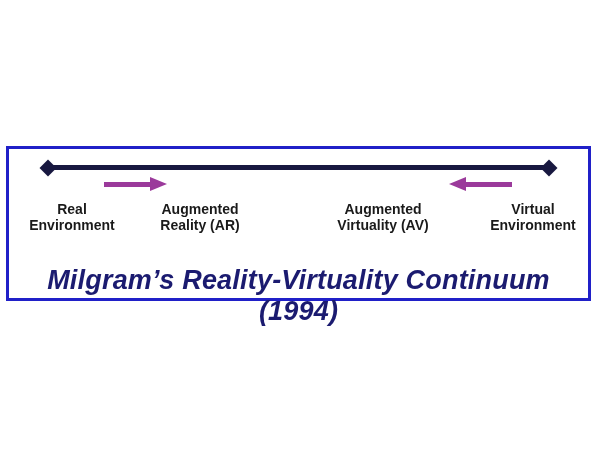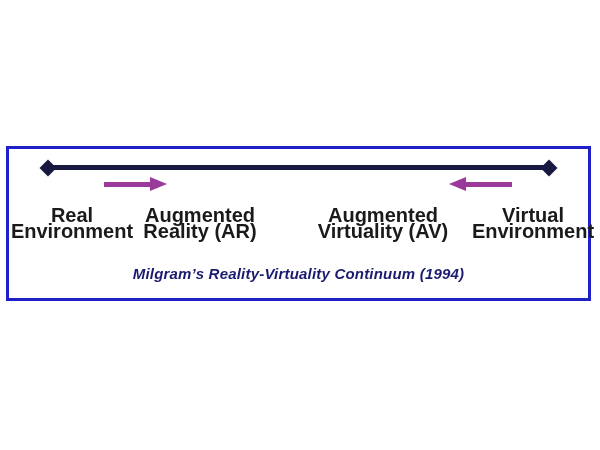--- a/index.html
+++ b/index.html
@@ -71,37 +71,36 @@
     border-right: 17px solid #9b3a9b;
   }
   .arrow.toward-ar { left: 95px; }
   .arrow.toward-av { left: 440px; }
   .axis-label {
     position: absolute;
     top: 52px;
     transform: translateX(-50%);
     text-align: center;
     white-space: pre-line;
-    font-size: 20px;
+    font-size: 14px;
     font-weight: bold;
     line-height: 16px;
     color: #1a1a1a;
-    margin-top: 6px;
   }
   .axis-label.pos-real    { left: 63px; }
   .axis-label.pos-ar      { left: 191px; }
   .axis-label.pos-av      { left: 374px; }
   .axis-label.pos-virtual { left: 524px; }
   .diagram-title {
     position: absolute;
     left: 0;
     right: 0;
     top: 116px;
     text-align: center;
-    font-size: 15px;
+    font-size: 27px;
     font-weight: bold;
     font-style: italic;
     color: #1b1b70;
     letter-spacing: 0.2px;
   }
 </style>
 </head>
 <body>
 
 <div class="canvas">

